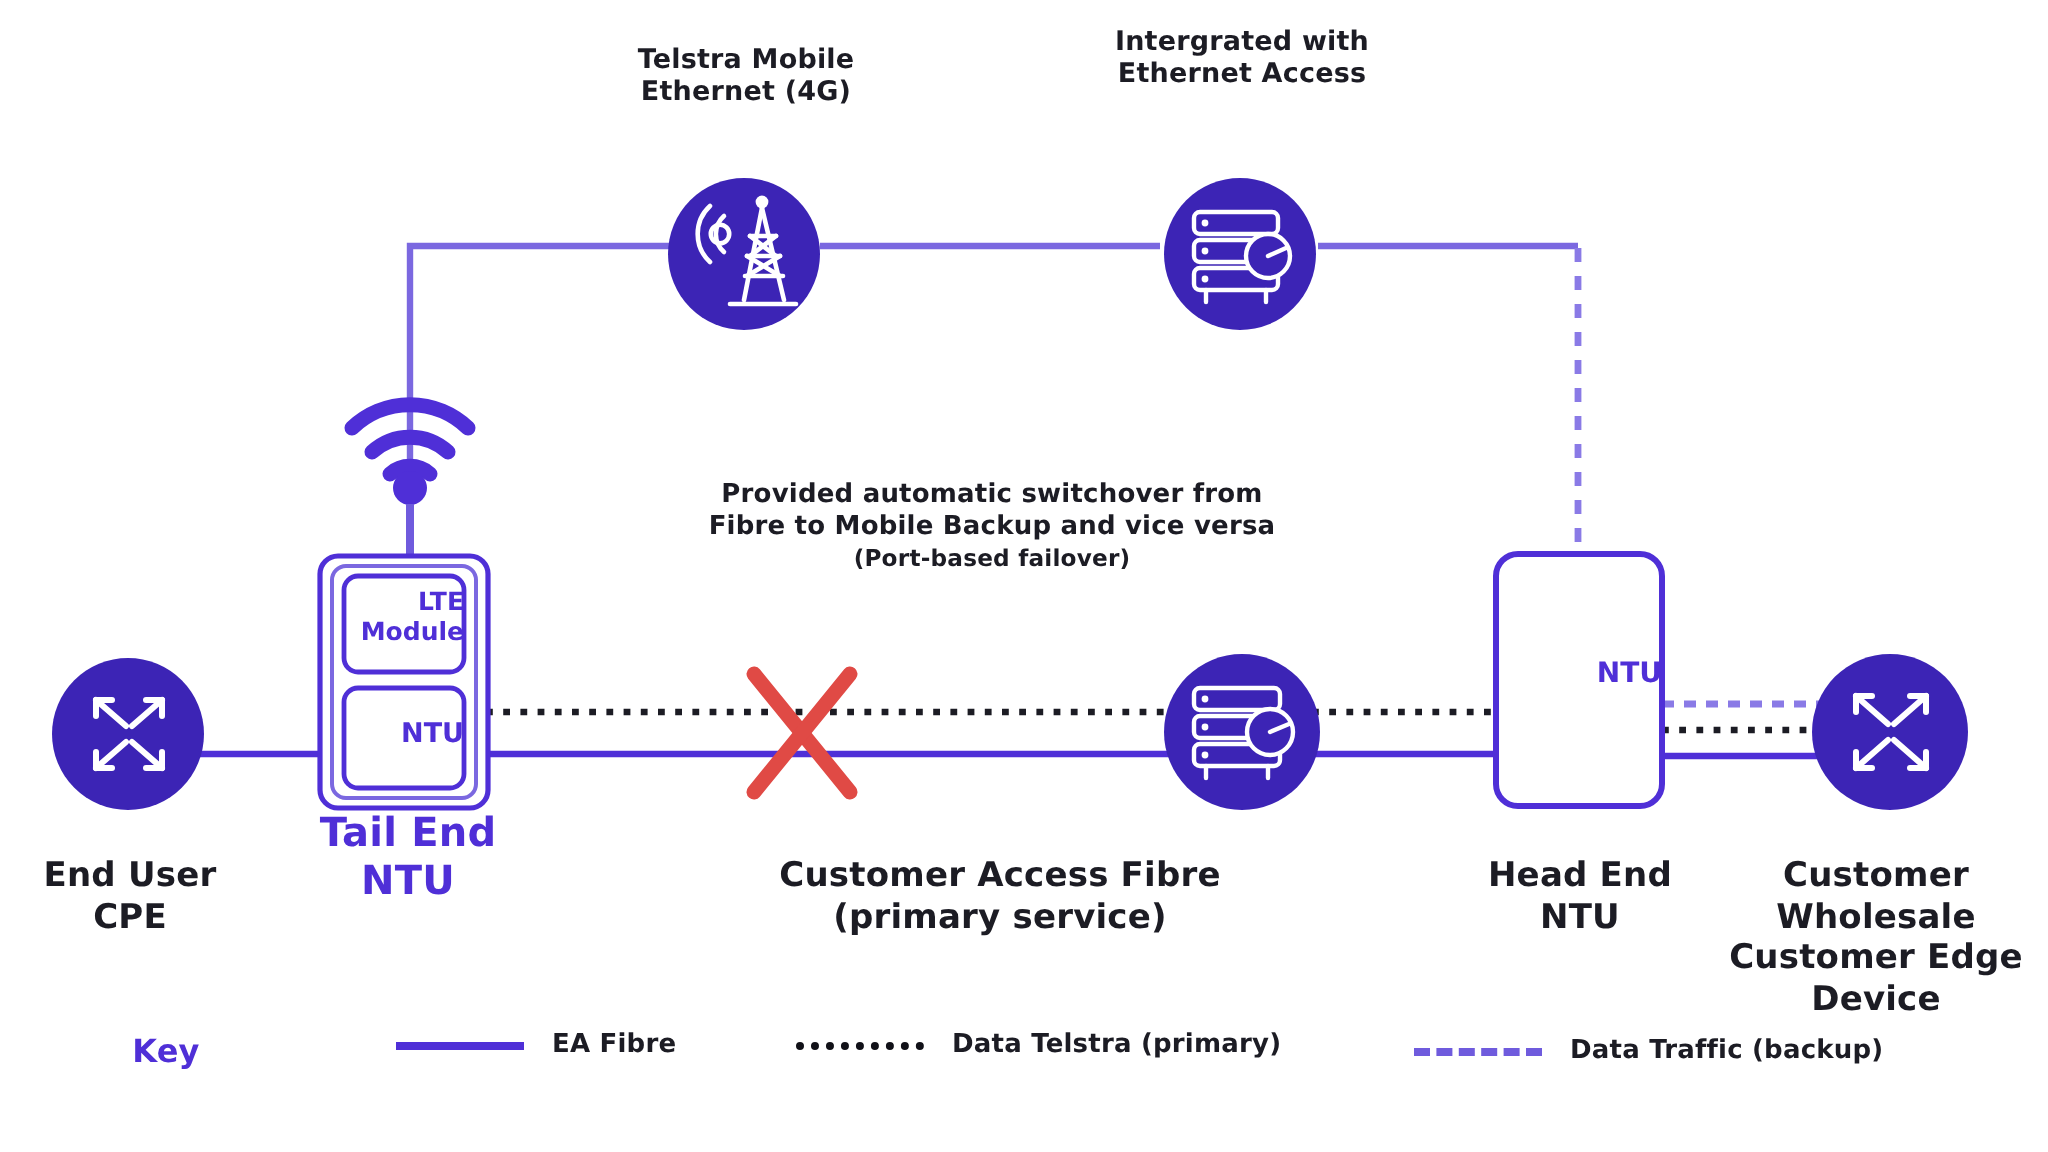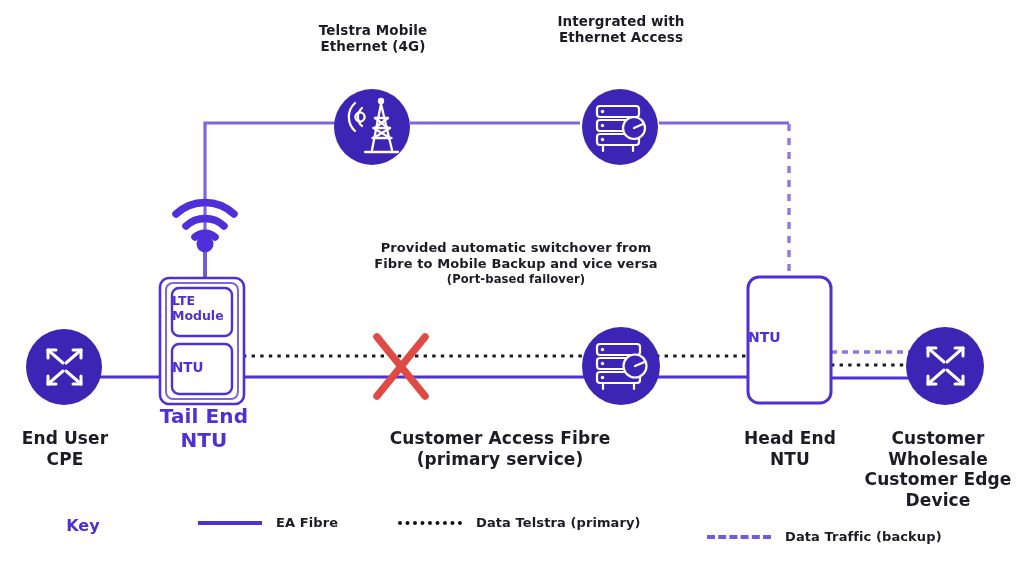--- a/index.html
+++ b/index.html
@@ -16,21 +16,21 @@
   .lbl.dark{color:#1c1c24;}
   .lbl.purple{color:#4f2fd7;}
 
   .t-title{font-size:13.5px;}
   .t-node{font-size:17px;}
   .t-center{font-size:13px;}
   .t-center .small{font-size:11.6px;}
   .t-key{font-size:16px;}
   .t-legend{font-size:13px;font-weight:bold;}
 
-  .devtext{position:absolute;font-weight:bold;color:#4f2fd7;text-align:left;
+  .devtext{position:absolute;font-weight:bold;color:#4f2fd7;text-align:right;
            line-height:1.18;}
   .devtext.lte{font-size:12.5px;}
   .devtext.ntu{font-size:13.5px;}
   .devtext.headntu{font-size:14px;}
 
   .legend-row{position:absolute;left:0;top:505px;width:1024px;height:45px;}
   .legend-item{position:absolute;display:flex;align-items:center;}
   .legend-swatch{display:inline-block;height:0;margin-right:14px;}
   .sw-solid{width:64px;border-top:4px solid #4f2fd7;}
   .sw-dot-black{width:64px;border-top:4px dotted #111118;}
@@ -192,21 +192,21 @@
   <div class="lbl dark t-title" style="left:282px;top:22px;width:182px;">
     <div>Telstra Mobile</div>
     <div>Ethernet (4G)</div>
   </div>
 
   <div class="lbl dark t-title" style="left:530px;top:13px;width:182px;">
     <div>Intergrated with</div>
     <div>Ethernet Access</div>
   </div>
 
-  <div class="lbl dark t-center" style="left:336px;top:240px;width:360px;">
+  <div class="lbl dark t-center" style="left:316px;top:240px;width:360px;">
     <div>Provided automatic switchover from</div>
     <div>Fibre to Mobile Backup and vice versa</div>
     <div class="small">(Port-based failover)</div>
   </div>
 
   <div class="devtext lte" style="left:172px;top:294px;width:60px;">
     <div>LTE</div>
     <div>Module</div>
   </div>
 
@@ -247,19 +247,19 @@
     <div class="legend-item" style="left:198px;top:10px;">
       <span class="legend-swatch sw-solid"></span>
       <span class="t-legend lbl dark" style="position:static;text-align:left;">EA Fibre</span>
     </div>
 
     <div class="legend-item" style="left:398px;top:10px;">
       <span class="legend-swatch sw-dot-black"></span>
       <span class="t-legend lbl dark" style="position:static;text-align:left;">Data Telstra (primary)</span>
     </div>
 
-    <div class="legend-item" style="left:707px;top:24px;">
+    <div class="legend-item" style="left:707px;top:13px;">
       <span class="legend-swatch sw-dash-purple"></span>
       <span class="t-legend lbl dark" style="position:static;text-align:left;">Data Traffic (backup)</span>
     </div>
   </div>
 
 </div>
 
 </body></html>

